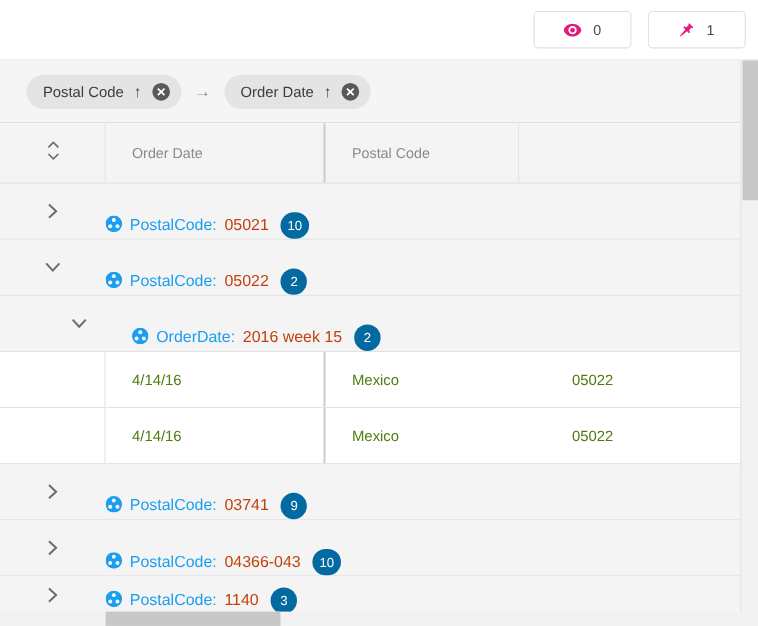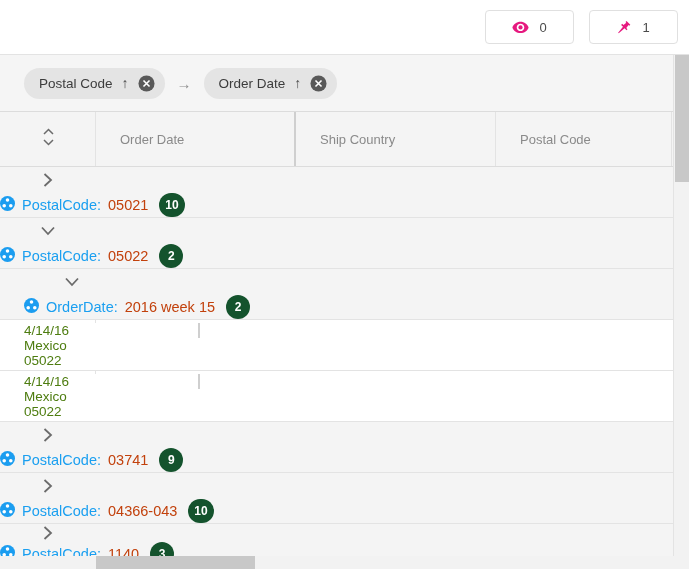--- a/index.html
+++ b/index.html
@@ -70,21 +70,21 @@
   .c3 { width: 176px; padding-left: 24px; }
   .c4 { flex: 1 1 auto; }
   .vdiv { position: absolute; top: 0; right: 0; width: 1px; height: 100%; background: #e3e3e3; }
   .vdiv.strong { width: 2px; background: #cfcfcf; }
   .head-text { font-size: 13px; color: #8a8a8a; }
 
   .rows { position: relative; }
   .row {
     position: relative; height: 51px;
     border-bottom: 1px solid #e3e3e3;
-    display: flex; align-items: flex-start; flex-direction: column;
+    display: flex; align-items: flex-end;
   }
   .row.group { background: #f4f4f4; }
   .row.leaf { background: #ffffff; }
   .row.clipped { height: 34px; overflow: hidden; border-bottom: none; }
 
   .twisty {
     width: 96px; height: 100%;
     display: flex; align-items: center; justify-content: center;
     cursor: pointer;
   }
@@ -94,22 +94,22 @@
   .grouplabel {
     display: flex; align-items: center; gap: 7px;
     font-size: 14.5px; white-space: nowrap;
   }
   .grouplabel.i0 { padding-left: 0px; }
   .grouplabel.i1 { padding-left: 24px; }
   .gkey { color: #1a9ff0; }
   .gval { color: #c2410c; }
   .badge {
     min-width: 24px; height: 24px; padding: 0 6px; margin-left: 4px;
-    border-radius: 12px; background: #14532d; color: #ffffff;
-    font-size: 12px; font-weight: bold;
+    border-radius: 12px; background: #0369a1; color: #ffffff;
+    font-size: 12px; font-weight: normal;
     display: inline-flex; align-items: center; justify-content: center;
   }
   .leafcell { font-size: 13.5px; color: #4d7c0f; }
 
   
   .vscroll-track {
     position: absolute; right: 0; top: 55px; width: 16px; bottom: 12px;
     background: #f2f2f2; border-left: 1px solid #e3e3e3;
   }
   .vscroll-thumb {
@@ -187,24 +187,20 @@
             <path d="M2 9 L6.5 4.5 L11 9" stroke="#6b6b6b" stroke-width="1.5" fill="none"></path>
             <path d="M2 15 L6.5 19.5 L11 15" stroke="#6b6b6b" stroke-width="1.5" fill="none"></path>
           </svg>
         </span>
         <span class="vdiv"></span>
       </div>
       <div class="cell c1">
         <span class="head-text">Order Date</span>
         <span class="vdiv strong"></span>
       </div>
-      <div class="cell c2">
-        <span class="head-text">Ship Country</span>
-        <span class="vdiv"></span>
-      </div>
       <div class="cell c3">
         <span class="head-text">Postal Code</span>
         <span class="vdiv"></span>
       </div>
       <div class="cell c4"></div>
     </div>
 
     <div class="rows">
 
       <div class="row group">

